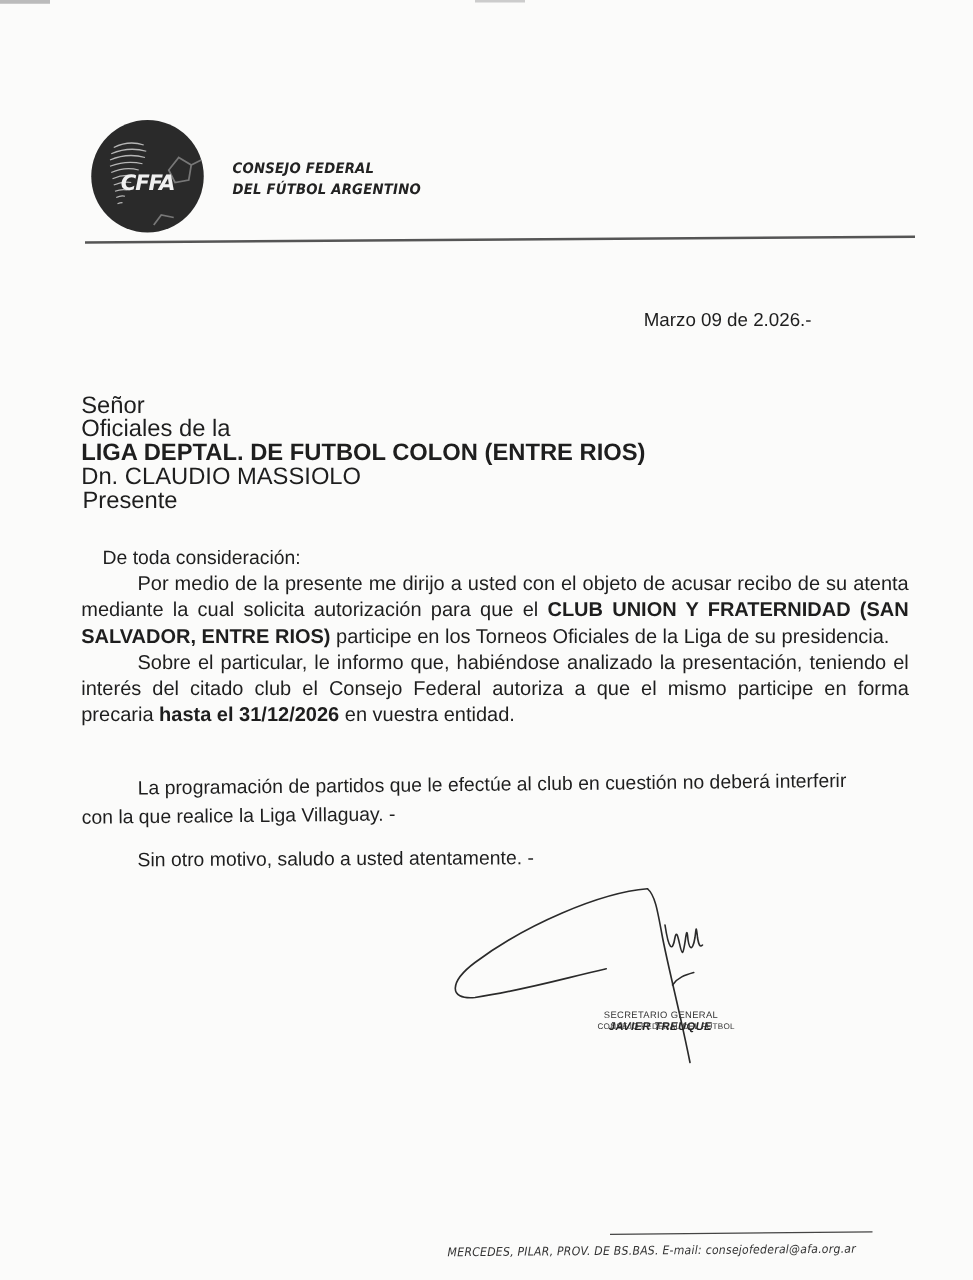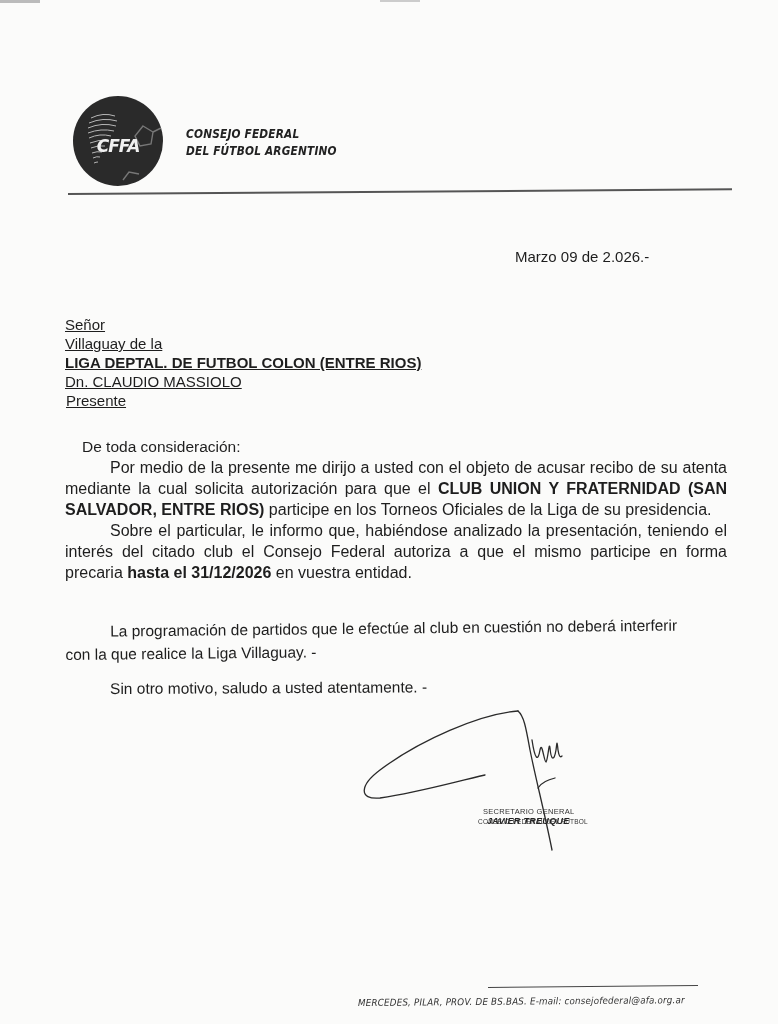--- a/index.html
+++ b/index.html
@@ -25,21 +25,21 @@
       font-size: 11.5px; line-height: 17px; color: #222; letter-spacing: 0.2px;
       transform: scaleX(0.92); transform-origin: left top;
     }
     .header-rule {
       position: absolute; left: 68px; top: 193px; width: 664px; height: 1.5px;
       background: #555; transform: rotate(-0.4deg); transform-origin: left center;
     }
 
     .date { position: absolute; left: 515px; top: 248px; font-size: 15px; }
 
-    .address { position: absolute; left: 65px; top: 315px; font-size: 15px; line-height: 19px; text-decoration: underline; }
+    .address { position: absolute; left: 65px; top: 315px; font-size: 19px; line-height: 19px; }
     .address .line { display: block; }
     .address .bold { font-weight: bold; }
 
     .greeting { position: absolute; left: 65px; top: 438px; font-size: 15.5px; margin-left: 17px; }
 
     .body-text {
       position: absolute; left: 65px; top: 457px; width: 662px;
       font-size: 16px; line-height: 21px; text-align: justify;
     }
     .body-text p { margin: 0; text-indent: 45px; }
@@ -114,21 +114,21 @@
   <div class="org-name">
     <div>CONSEJO FEDERAL</div>
     <div>DEL FÚTBOL ARGENTINO</div>
   </div>
   <div class="header-rule"></div>
 
   <div class="date">Marzo 09 de 2.026.-</div>
 
   <div class="address">
     <span class="line">Señor</span>
-    <span class="line">Villaguay de la</span>
+    <span class="line">Oficiales de la</span>
     <span class="line bold">LIGA DEPTAL. DE FUTBOL COLON (ENTRE RIOS)</span>
     <span class="line">Dn. CLAUDIO MASSIOLO</span>
     <span class="line" style="padding-left:1px">Presente</span>
   </div>
 
   <div class="greeting">De toda consideración:</div>
 
   <div class="body-text">
     <p class="p1"><span>Por medio de la presente me dirijo a usted con el objeto de acusar recibo de su atenta mediante la cual solicita autorización para que el </span><b>CLUB UNION Y FRATERNIDAD (SAN SALVADOR, ENTRE RIOS)</b><span> participe en los Torneos Oficiales de la Liga de su presidencia.</span></p>
     <p class="p2"><span>Sobre el particular, le informo que, habiéndose analizado la presentación, teniendo el interés del citado club el Consejo Federal autoriza a que el mismo participe en forma precaria </span><b>hasta el 31/12/2026</b><span> en vuestra entidad.</span></p>

